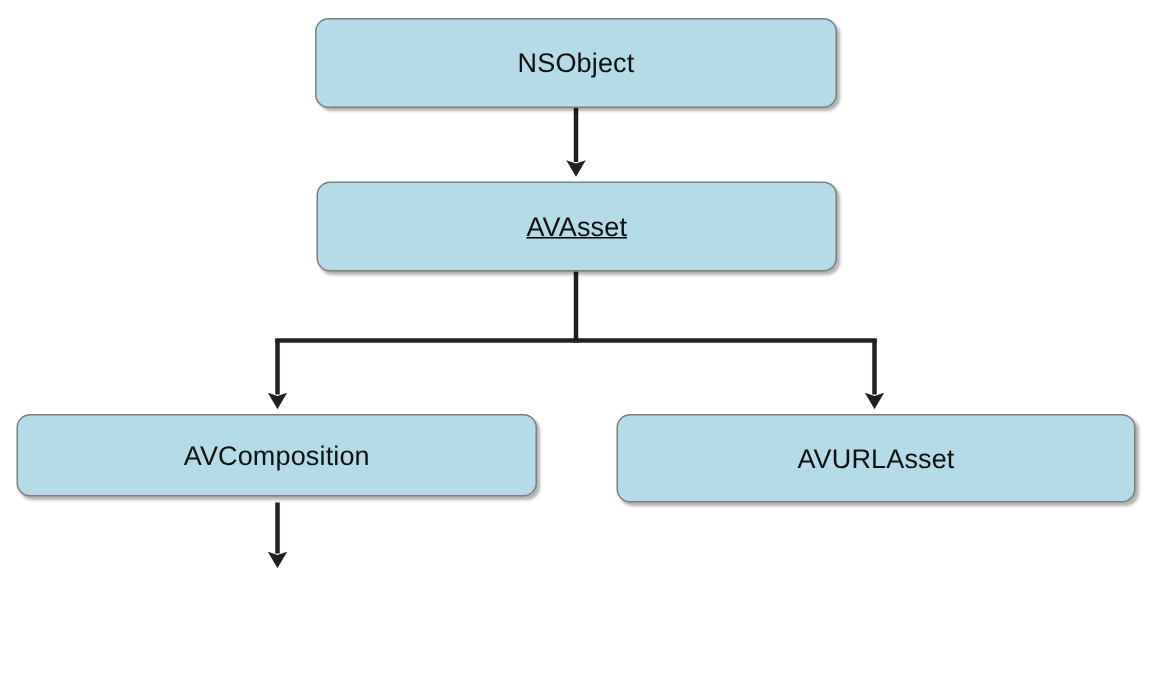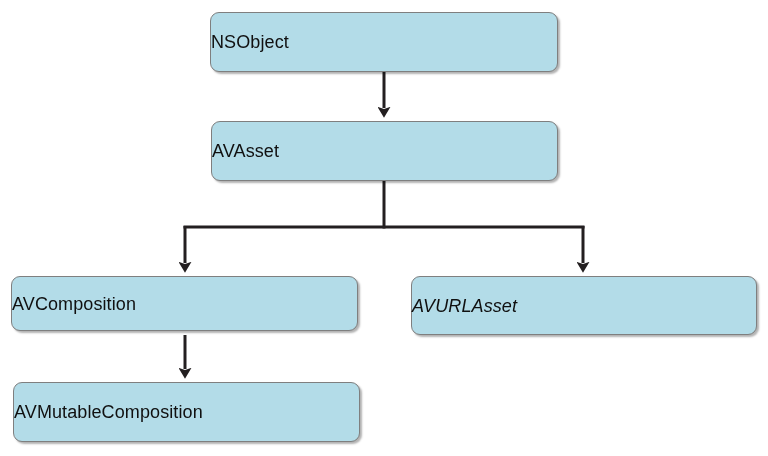--- a/index.html
+++ b/index.html
@@ -30,37 +30,37 @@
   }
   .node {
     position: absolute;
     box-sizing: border-box;
     background: #b3dce8;
     border: 1.5px solid #7f7f7f;
     border-radius: 9px;
     box-shadow: 2px 2px 2px rgba(0, 0, 0, 0.30);
     display: flex;
     align-items: center;
-    justify-content: flex-start;
+    justify-content: center;
     z-index: 2;
   }
   .node-label {
     font-family: "Liberation Sans", sans-serif;
     font-size: 18px;
     line-height: 1;
     color: #101010;
     letter-spacing: 0.1px;
     white-space: nowrap;
     text-align: center;
   }
   
   #node-nsobject            { left: 210px; top: 12px;  width: 348px; height: 60px; }
-  #node-avasset             { left: 211px; top: 121px; width: 347px; height: 60px; }
+  #node-avasset             { left: 211px; top: 121px; width: 347px; height: 60px; text-decoration: underline; }
   #node-avcomposition       { left: 11px;  top: 276px; width: 347px; height: 55px; }
-  #node-avurlasset          { left: 411px; top: 276px; width: 346px; height: 59px; font-style: italic; }
+  #node-avurlasset          { left: 411px; top: 276px; width: 346px; height: 59px; }
   #node-avmutablecomposition{ left: 13px;  top: 382px; width: 347px; height: 60px; }
 </style>
 </head>
 <body>
 
 <div id="diagram">
 
   <svg id="connectors" viewBox="0 0 768 456" width="768" height="456" aria-hidden="true">
     <defs>
       <marker id="arrowhead" markerWidth="11" markerHeight="13" refX="1.2" refY="6.5" orient="auto" markerUnits="userSpaceOnUse">
@@ -99,17 +99,14 @@
   </div>
 
   <div class="node" id="node-avcomposition">
     <span class="node-label">AVComposition</span>
   </div>
 
   <div class="node" id="node-avurlasset">
     <span class="node-label">AVURLAsset</span>
   </div>
 
-  <div class="node" id="node-avmutablecomposition">
-    <span class="node-label">AVMutableComposition</span>
-  </div>
 
 </div>
 
 </body></html>

